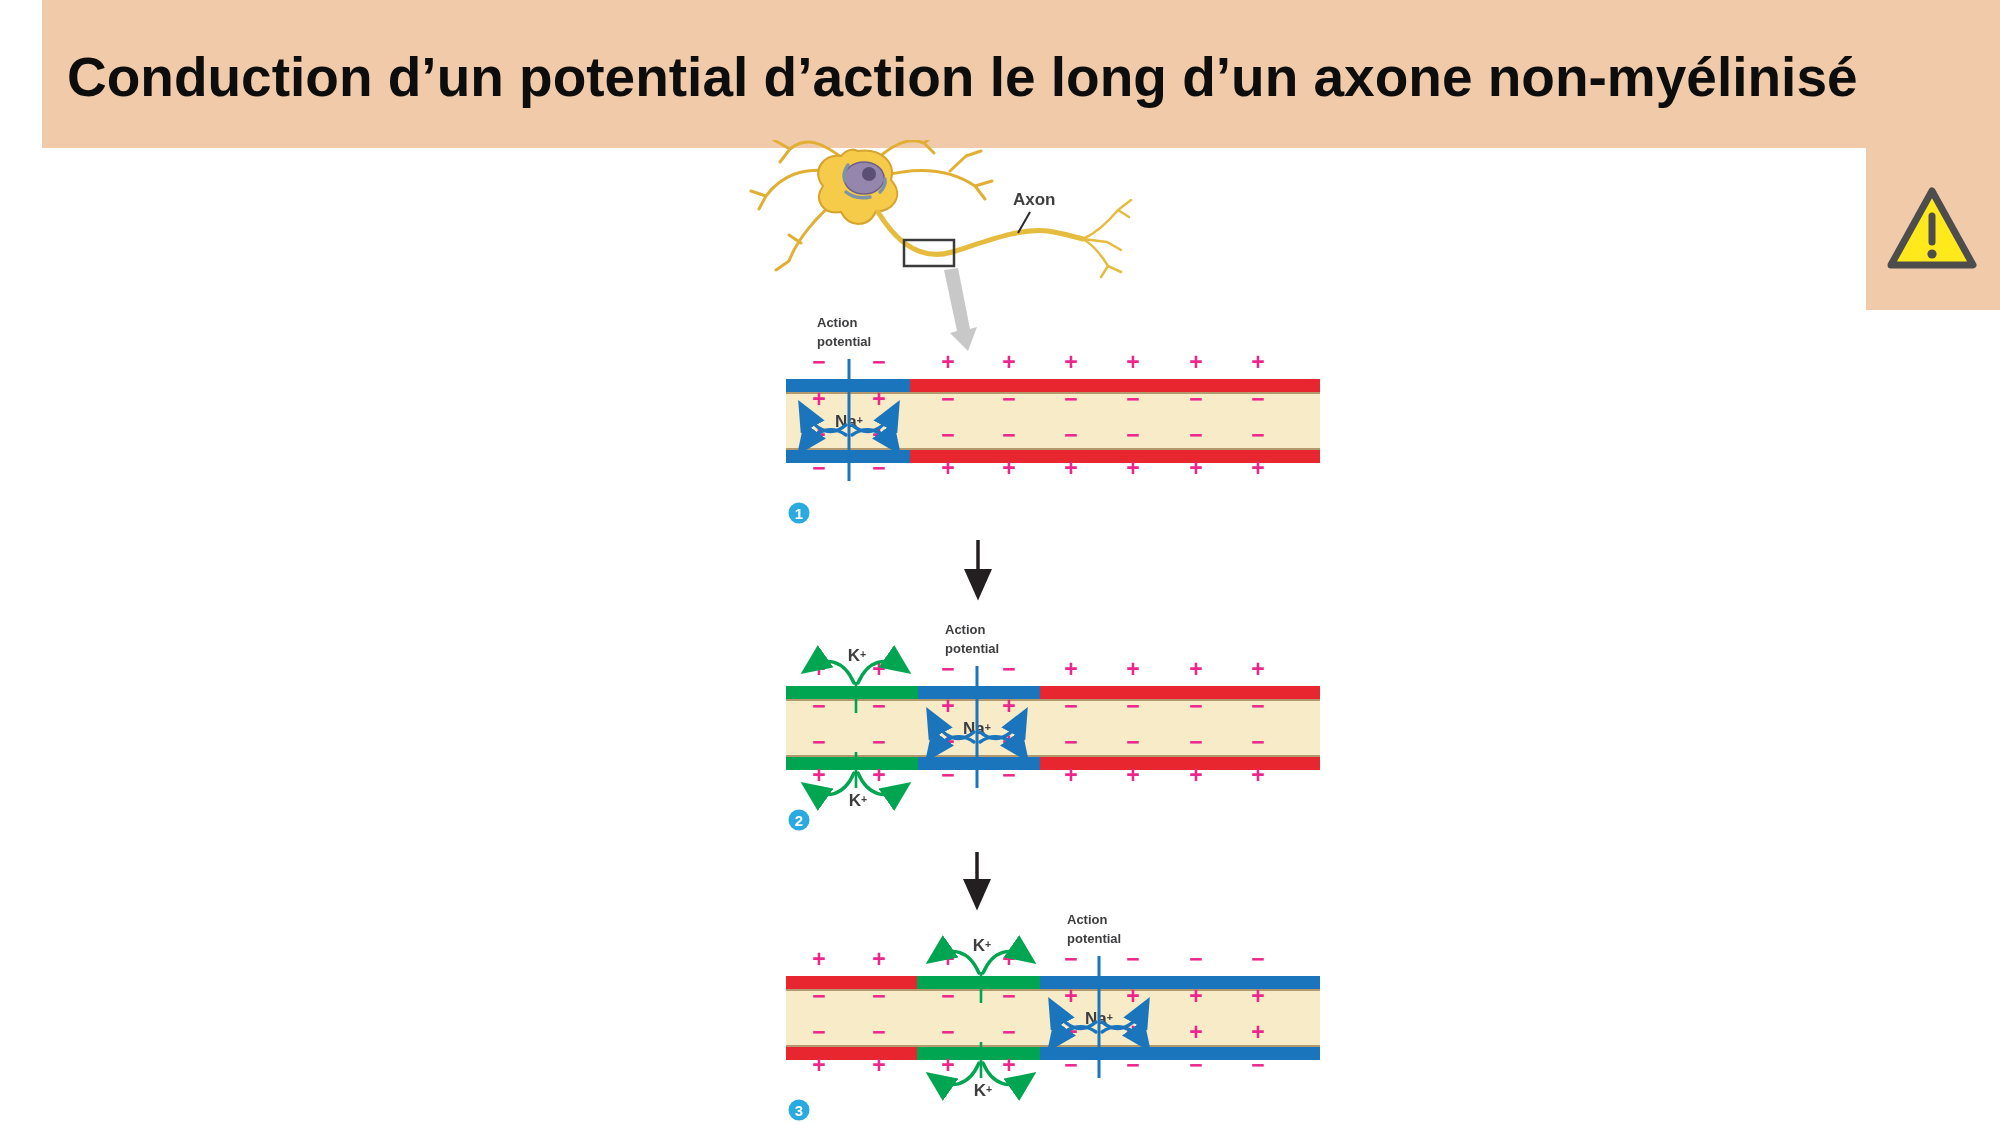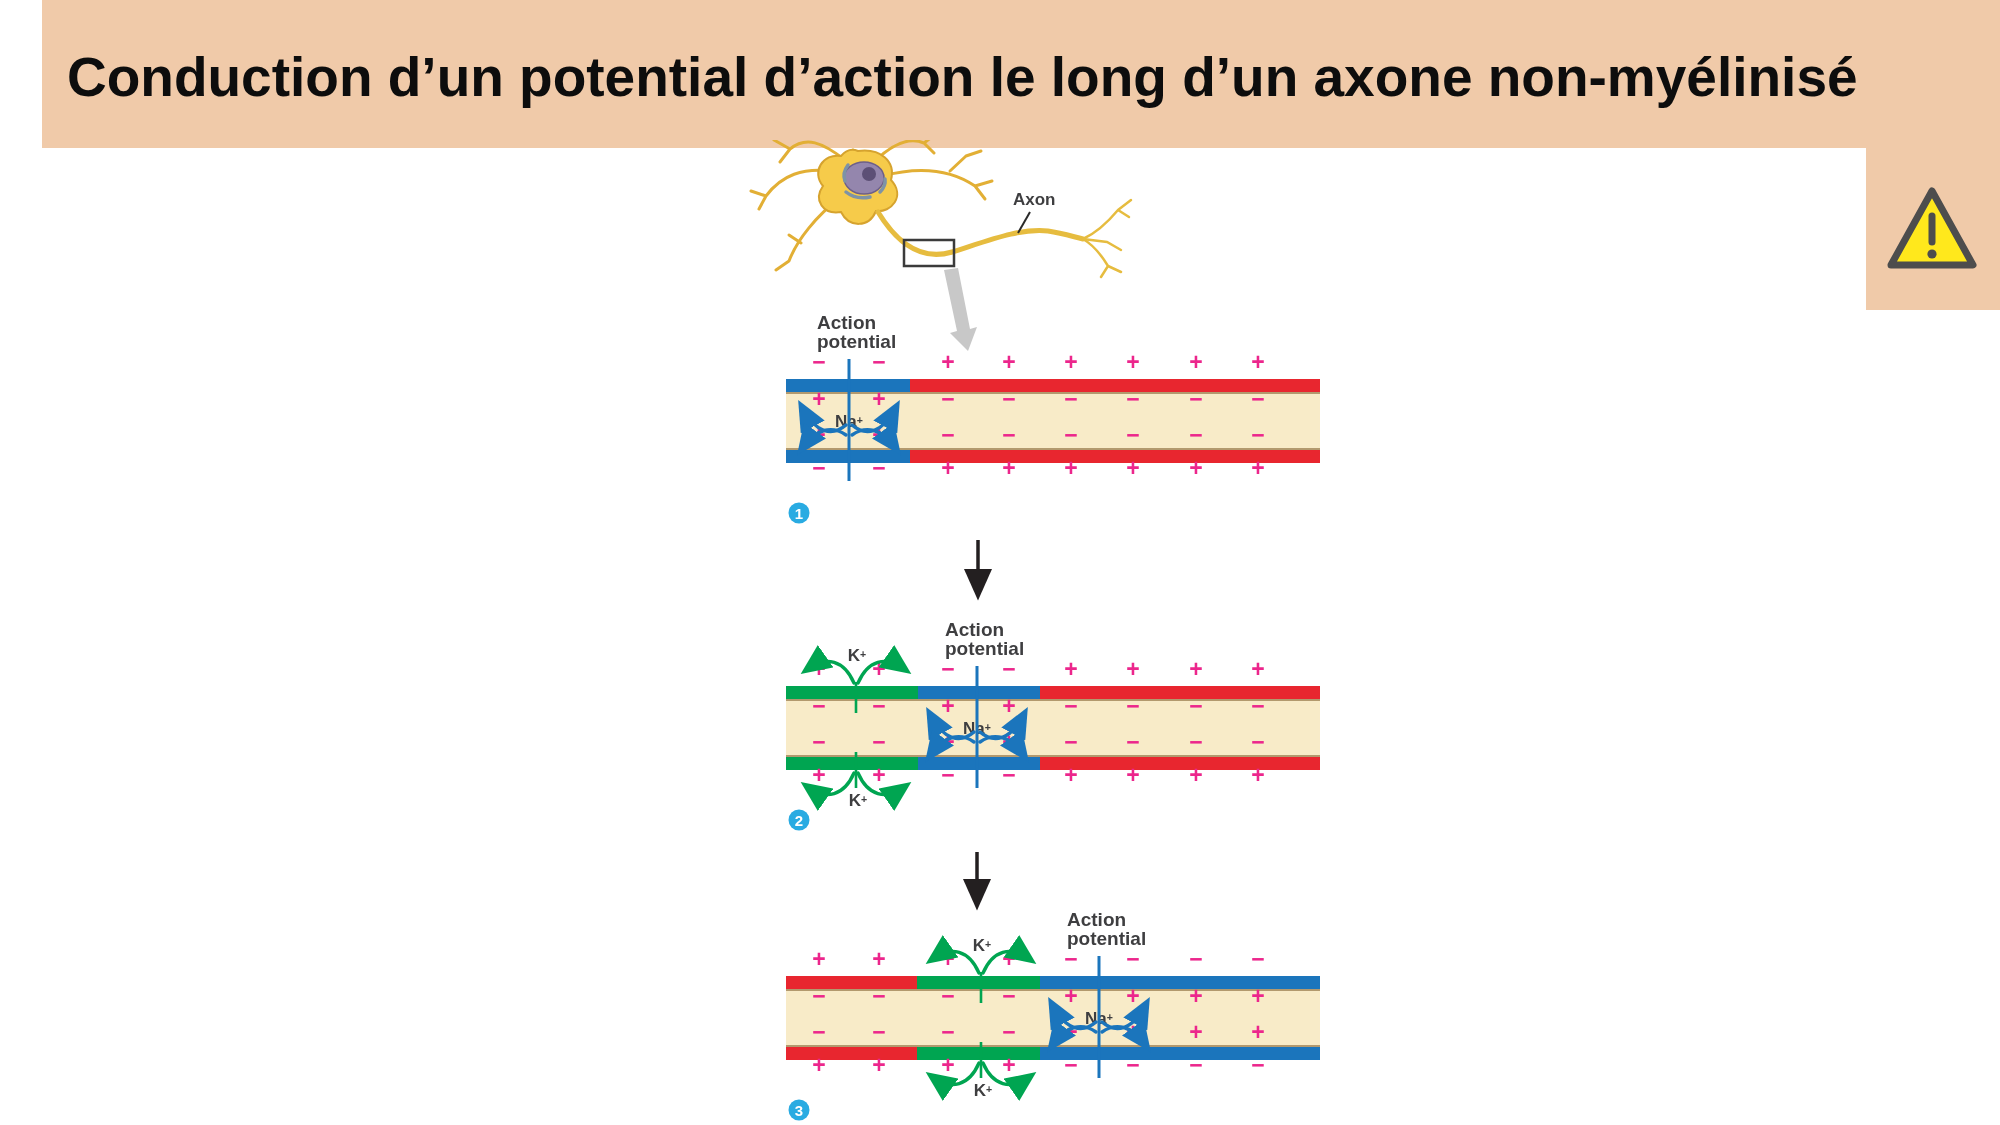--- a/index.html
+++ b/index.html
@@ -29,21 +29,21 @@
   .bar-seg   { position:absolute; height:13px; }
   .interior  {
     position:absolute; box-sizing:border-box;
     border-top:2px solid #B2996E; border-bottom:2px solid #B2996E;
   }
   .sign {
     position:absolute; transform:translate(-50%,-50%);
     font-size:23px; font-weight:bold; line-height:1;
   }
   .ap-label {
-    position:absolute; font-size:19px; font-weight:bold;
+    position:absolute; font-size:13px; font-weight:bold;
     color:#3E3E40; line-height:19px; white-space:nowrap;
   }
   .ion-label {
     position:absolute; transform:translate(-50%,-50%);
     font-size:17px; font-weight:bold; color:#3E3E40; line-height:1; white-space:nowrap;
   }
   .ion-label sup { font-size:0.62em; vertical-align:3px; }
   .badge {
     position:absolute; transform:translate(-50%,-50%);
     width:21px; height:21px; border-radius:50%;

